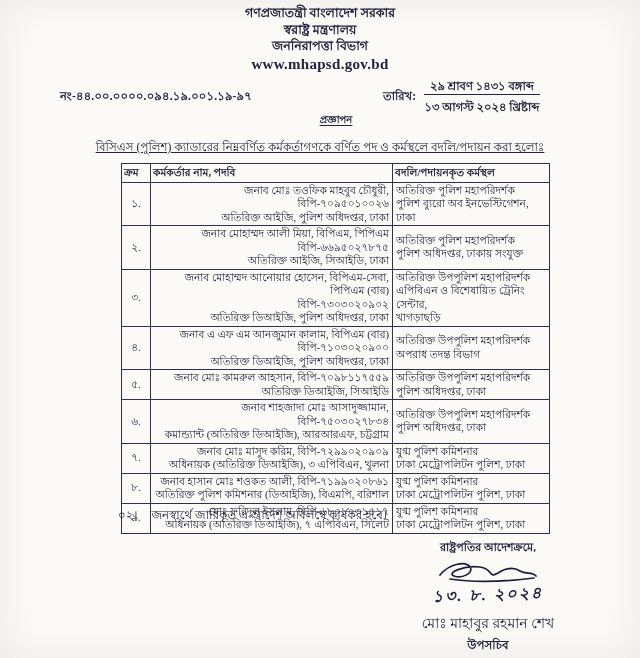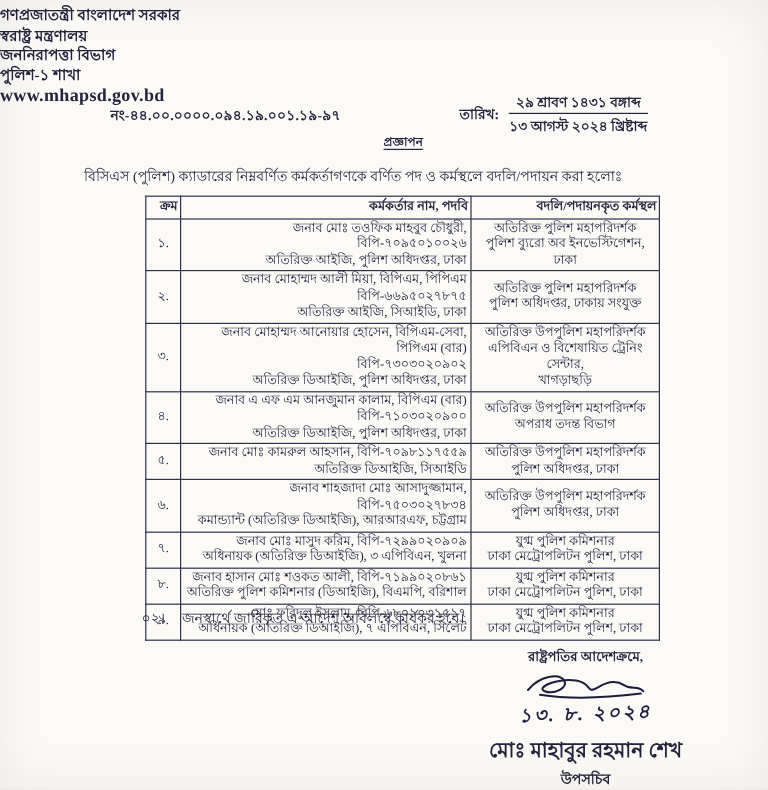--- a/index.html
+++ b/index.html
@@ -7,69 +7,68 @@
     width:640px;height:658px;
     font-family:"Liberation Serif","DejaVu Serif",serif;
     background:#e9e7e2;
   }
   .page{
     position:relative;width:640px;height:658px;overflow:hidden;
     background:var(--paper,#fbfaf7);
     color:var(--ink,#23233b);
     box-shadow:inset 0 0 40px rgba(120,115,100,.12);
   }
-  .doc-header{position:absolute;top:5px;left:0;width:100%;}
+  .doc-header{position:absolute;top:5px;left:0;width:100%;text-align:center;}
   .doc-header .h-line{font-size:12.5px;line-height:16.5px;font-weight:600;}
   .website{font-size:15px;font-weight:bold;line-height:19px;letter-spacing:.3px;color:var(--ink,#23233b);text-decoration:none;}
-  .memo-no{position:absolute;top:88px;left:60px;font-size:11.5px;font-weight:600;letter-spacing:.2px;margin-left:32px;}
+  .memo-no{position:absolute;top:88px;left:60px;font-size:11.5px;font-weight:600;letter-spacing:.2px;}
   .date-block{position:absolute;top:76px;left:383px;display:flex;align-items:center;gap:8px;}
   .date-label{font-size:11.5px;font-weight:600;}
   .date-stack{display:inline-block;text-align:center;}
   .date-top{font-size:11.5px;font-weight:bold;padding:0 6px 2px 6px;border-bottom:1.4px solid var(--ink,#23233b);}
   .date-bottom{font-size:11.5px;font-weight:bold;padding-top:2px;}
   .doc-title{position:absolute;top:109px;left:0;width:100%;text-align:center;}
   .doc-title span{font-size:10px;font-weight:bold;text-decoration:underline;text-underline-offset:2px;margin-left:32px;}
-  .intro{position:absolute;top:138px;left:70px;width:500px;text-align:left;font-size:11.8px;}
+  .intro{position:absolute;top:138px;left:70px;width:500px;text-align:center;font-size:11.8px;text-decoration:underline;}
   table.transfer{
     position:absolute;top:163px;left:121px;width:428px;
     border-collapse:collapse;table-layout:fixed;
   }
   table.transfer th,table.transfer td{
     border:1.2px solid #30304a;
     font-size:10.6px;line-height:13.5px;
     padding:1px 3px;vertical-align:middle;
   }
-  table.transfer th{font-weight:bold;text-align:right;padding:2px 2px;}
+  table.transfer th{font-weight:bold;text-align:left;padding:2px 2px;}
   td.serial-cell{text-align:center;}
   td.name-cell{text-align:right;padding-left:5px;}
-  td.posting-cell{text-align:center;margin-top:15px;}
+  td.posting-cell{margin-top:15px;}
   .closing{position:absolute;top:506px;left:118px;font-size:11.8px;}
   .closing .closing-no{margin-right:14px;}
   .sig-block{position:absolute;top:539px;left:388px;width:200px;text-align:center;}
   .by-order{font-size:11px;font-weight:600;}
   .sig-scribble{display:block;margin:1px auto 0 auto;}
   .hand-date{
     font-size:16px;font-weight:bold;font-style:italic;
     letter-spacing:2px;color:var(--hand,#1c1c3c);
     transform:rotate(-2deg);margin-top:-3px;
   }
-  .sig-name{font-size:17px;font-weight:700;margin-top:3px;}
+  .sig-name{font-size:14px;font-weight:400;margin-top:3px;}
   .sig-designation{font-size:11.8px;font-weight:600;}
   .sig-phone{font-size:11.5px;font-weight:600;margin-top:3px;}
 </style>
 </head>
 <body>
 
 <div class="page" style="--ink: #23233b; --paper: #fbfaf7; --hand: #1c1c3c;">
 
   <div class="doc-header">
     <div class="h-line">গণপ্রজাতন্ত্রী বাংলাদেশ সরকার</div>
     <div class="h-line">স্বরাষ্ট্র মন্ত্রণালয়</div>
     <div class="h-line">জননিরাপত্তা বিভাগ</div>
-    <div class="h-line">পুলিশ-১ শাখা</div>
     <a href="#" class="website">www.mhapsd.gov.bd</a>
   </div>
 
   <div class="memo-no">নং-৪৪.০০.০০০০.০৯৪.১৯.০০১.১৯-৯৭</div>
 
   <div class="date-block">
     <span class="date-label">তারিখ:</span>
     <span class="date-stack">
       <span class="date-top">২৯ শ্রাবণ ১৪৩১ বঙ্গাব্দ</span><br>
       <span class="date-bottom">১৩ আগস্ট ২০২৪ খ্রিষ্টাব্দ</span>

